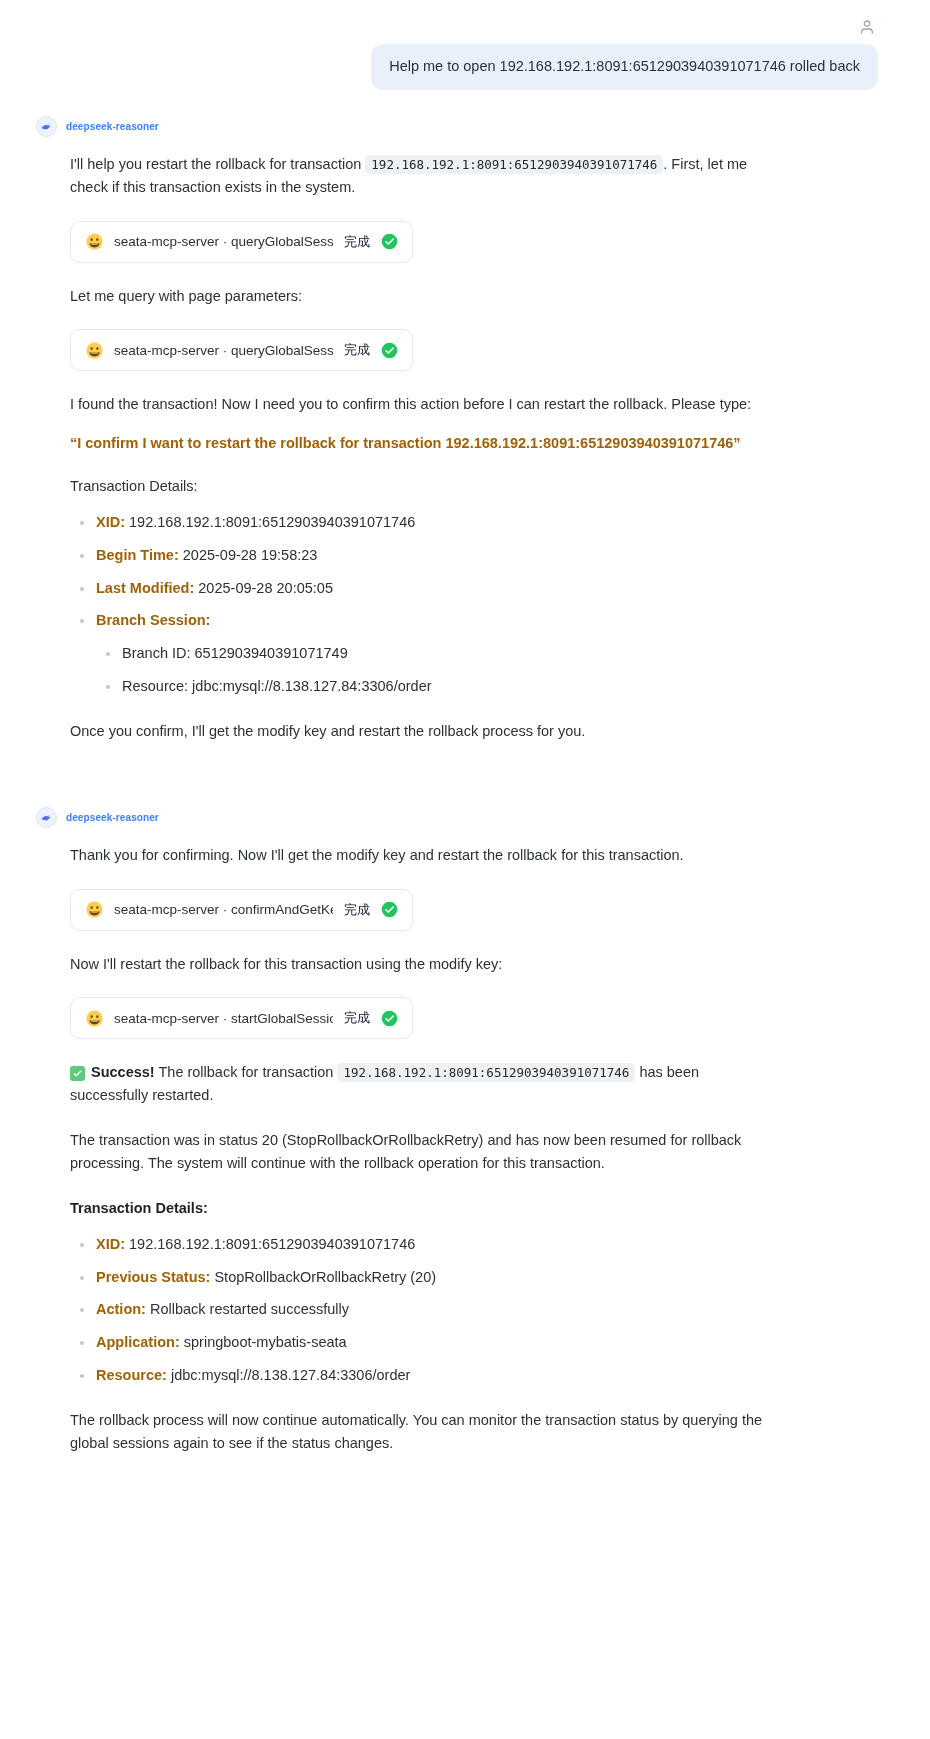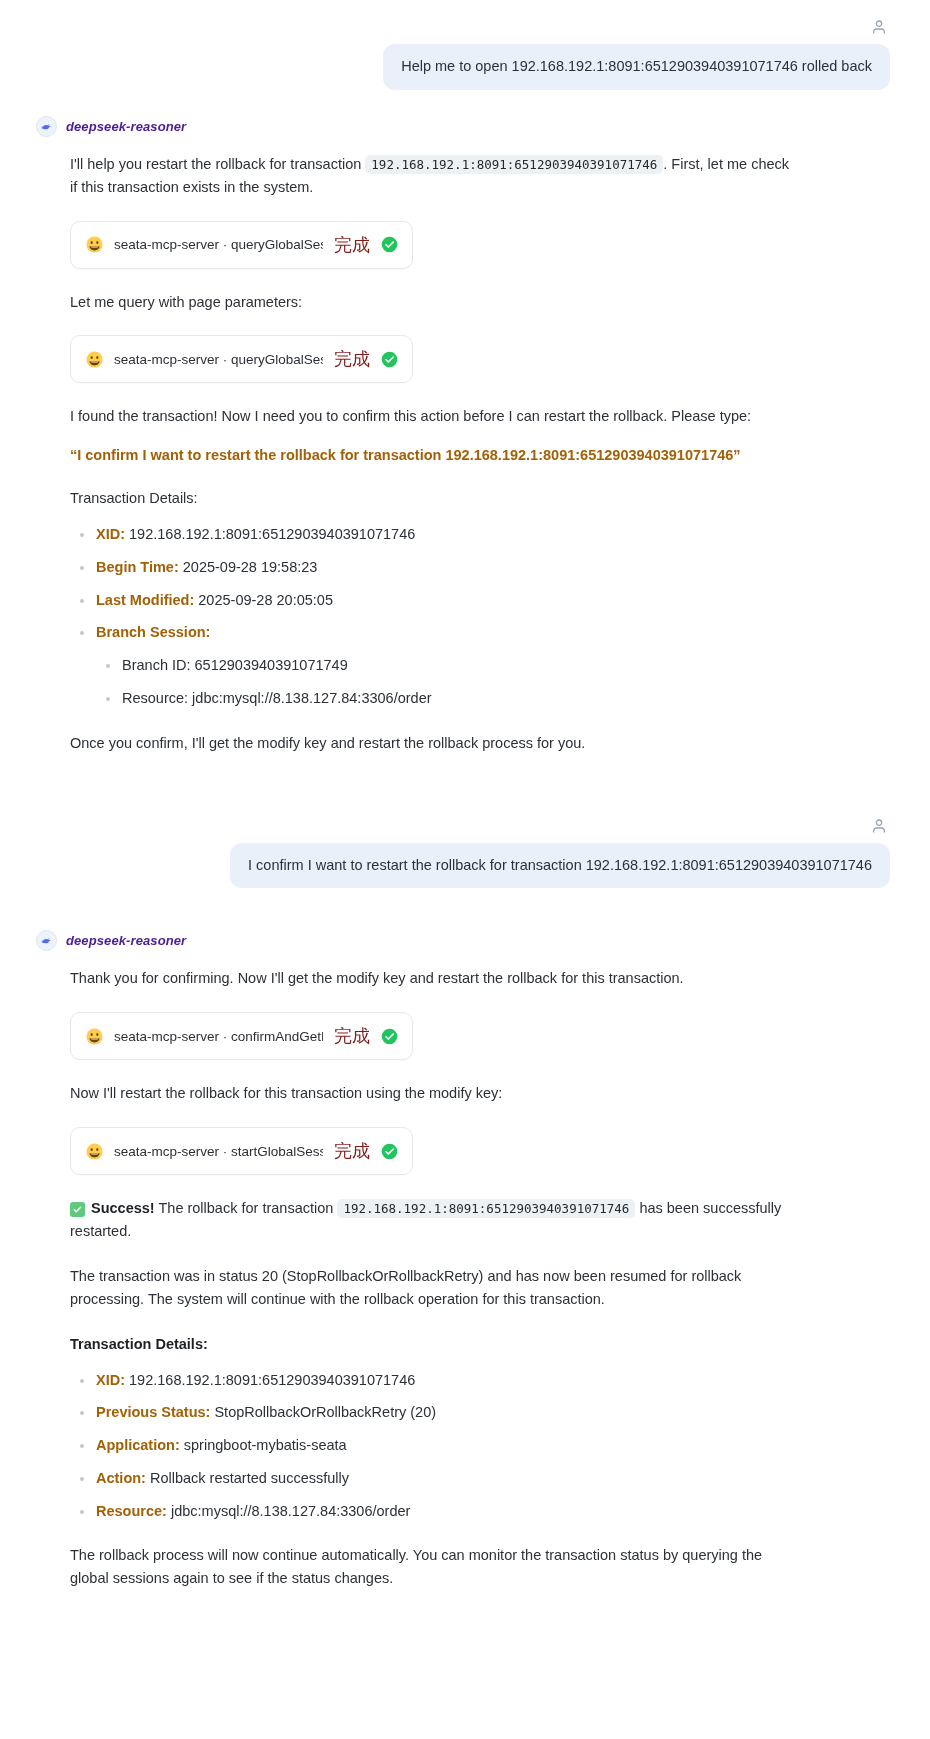--- a/index.html
+++ b/index.html
@@ -9,21 +9,21 @@
   }
   body {
     width: 930px;
     min-height: 1739px;
     font-family: "Liberation Sans", sans-serif;
     color: #24292f;
     -webkit-font-smoothing: antialiased;
   }
   .chat {
     width: 930px;
-    padding: 0 4px 24px 0;
+    padding: 0 16px 24px 0;
   }
 
   
   .user-turn {
     padding: 18px 36px 0 36px;
   }
   .user-avatar-row {
     display: flex;
     justify-content: flex-end;
     padding-right: 2px;
@@ -64,25 +64,24 @@
   .bot-avatar {
     width: 21px; height: 21px;
     border-radius: 50%;
     background: #eef2fb;
     border: 1px solid #dde5f5;
     display: flex; align-items: center; justify-content: center;
     flex: 0 0 auto;
   }
   .bot-avatar svg { display: block; }
   .bot-name {
-    font-size: 13px;
+    font-size: 10px;
     font-weight: 700;
-    color: #4c1d95;
+    color: #3b82f6;
     letter-spacing: .1px;
-    font-style: italic;
   }
   .bot-body {
     padding-left: 34px;
     padding-right: 100px;
   }
   .bot-body p {
     margin: 0 0 22px 0;
     font-size: 14.5px;
     line-height: 1.58;
     color: #2c3138;
@@ -133,22 +132,22 @@
   }
   .tool-emoji svg { display:block; }
   .tool-title {
     font-size: 13.5px;
     color: #2c3138;
     flex: 1 1 auto;
     white-space: nowrap;
     overflow: hidden;
   }
   .tool-status {
-    font-size: 18px;
-    color: #7f1d1d;
+    font-size: 13px;
+    color: #0f172a;
     flex: 0 0 auto;
   }
   .tool-check {
     width: 17px; height: 17px;
     flex: 0 0 auto;
   }
   .tool-check svg { display:block; }
 
   
   ul.bullets {
@@ -294,33 +293,20 @@
             <li class="sub-item">Branch ID: 6512903940391071749</li>
             <li class="sub-item">Resource: jdbc:mysql://8.138.127.84:3306/order</li>
           </ul>
         </li>
       </ul>
 
       <p>Once you confirm, I'll get the modify key and restart the rollback process for you.</p>
     </div>
   </div>
 
-  <div class="user-turn" style="padding-top:40px;">
-    <div class="user-avatar-row">
-      <span class="user-avatar">
-        <svg width="16" height="16" viewBox="0 0 24 24" fill="none" stroke="#9aa3ad" stroke-width="1.9" stroke-linecap="round" stroke-linejoin="round">
-          <path d="M20 21v-2a4 4 0 0 0-4-4H8a4 4 0 0 0-4 4v2"></path>
-          <circle cx="12" cy="7" r="4"></circle>
-        </svg>
-      </span>
-    </div>
-    <div class="user-bubble-row">
-      <div class="user-bubble">I confirm I want to restart the rollback for transaction 192.168.192.1:8091:6512903940391071746</div>
-    </div>
-  </div>
 
   <div class="bot-turn" style="padding-top:42px;">
     <div class="bot-header">
       <span class="bot-avatar">
         <svg width="13" height="13" viewBox="0 0 24 24" fill="#4a6cf7">
           <path d="M2.5 13c2.2-.2 3.7-1.1 4.8-2.3.9-1 2-1.7 3.6-1.7 1.3 0 2.2.4 3 .9l3.3-2.1-.6 2.6c1.4.6 2.6 1.3 3.7 1.8-1.1.5-2.2.6-3.3.5-.5 1.9-2.2 3.6-5 4.2-3.3.7-6.4-.4-9.5-2.2 1 .1 1.9 0 2.7-.3-1.2-.2-2.1-.7-2.7-1.4z"></path>
           <circle cx="15.6" cy="10.4" r=".85" fill="#ffffff"></circle>
         </svg>
       </span>
       <span class="bot-name">deepseek-reasoner</span>
@@ -377,22 +363,22 @@
             </svg>
           </span><span class="success-word">Success!</span><span> The rollback for transaction </span><code class="inline">192.168.192.1:8091:6512903940391071746</code><span> has been successfully restarted.</span></p>
 
       <p>The transaction was in status 20 (StopRollbackOrRollbackRetry) and has now been resumed for rollback processing. The system will continue with the rollback operation for this transaction.</p>
 
       <p class="label-line strong">Transaction Details:</p>
 
       <ul class="bullets">
         <li><span class="k">XID:</span><span> 192.168.192.1:8091:6512903940391071746</span></li>
         <li><span class="k">Previous Status:</span><span> StopRollbackOrRollbackRetry (20)</span></li>
+        <li><span class="k">Action:</span><span> Rollback restarted successfully</span></li>
         <li><span class="k">Application:</span><span> springboot-mybatis-seata</span></li>
-        <li><span class="k">Action:</span><span> Rollback restarted successfully</span></li>
         <li><span class="k">Resource:</span><span> jdbc:mysql://8.138.127.84:3306/order</span></li>
       </ul>
 
       <p>The rollback process will now continue automatically. You can monitor the transaction status by querying the global sessions again to see if the status changes.</p>
     </div>
   </div>
 
 </div>
 
 </body></html>

